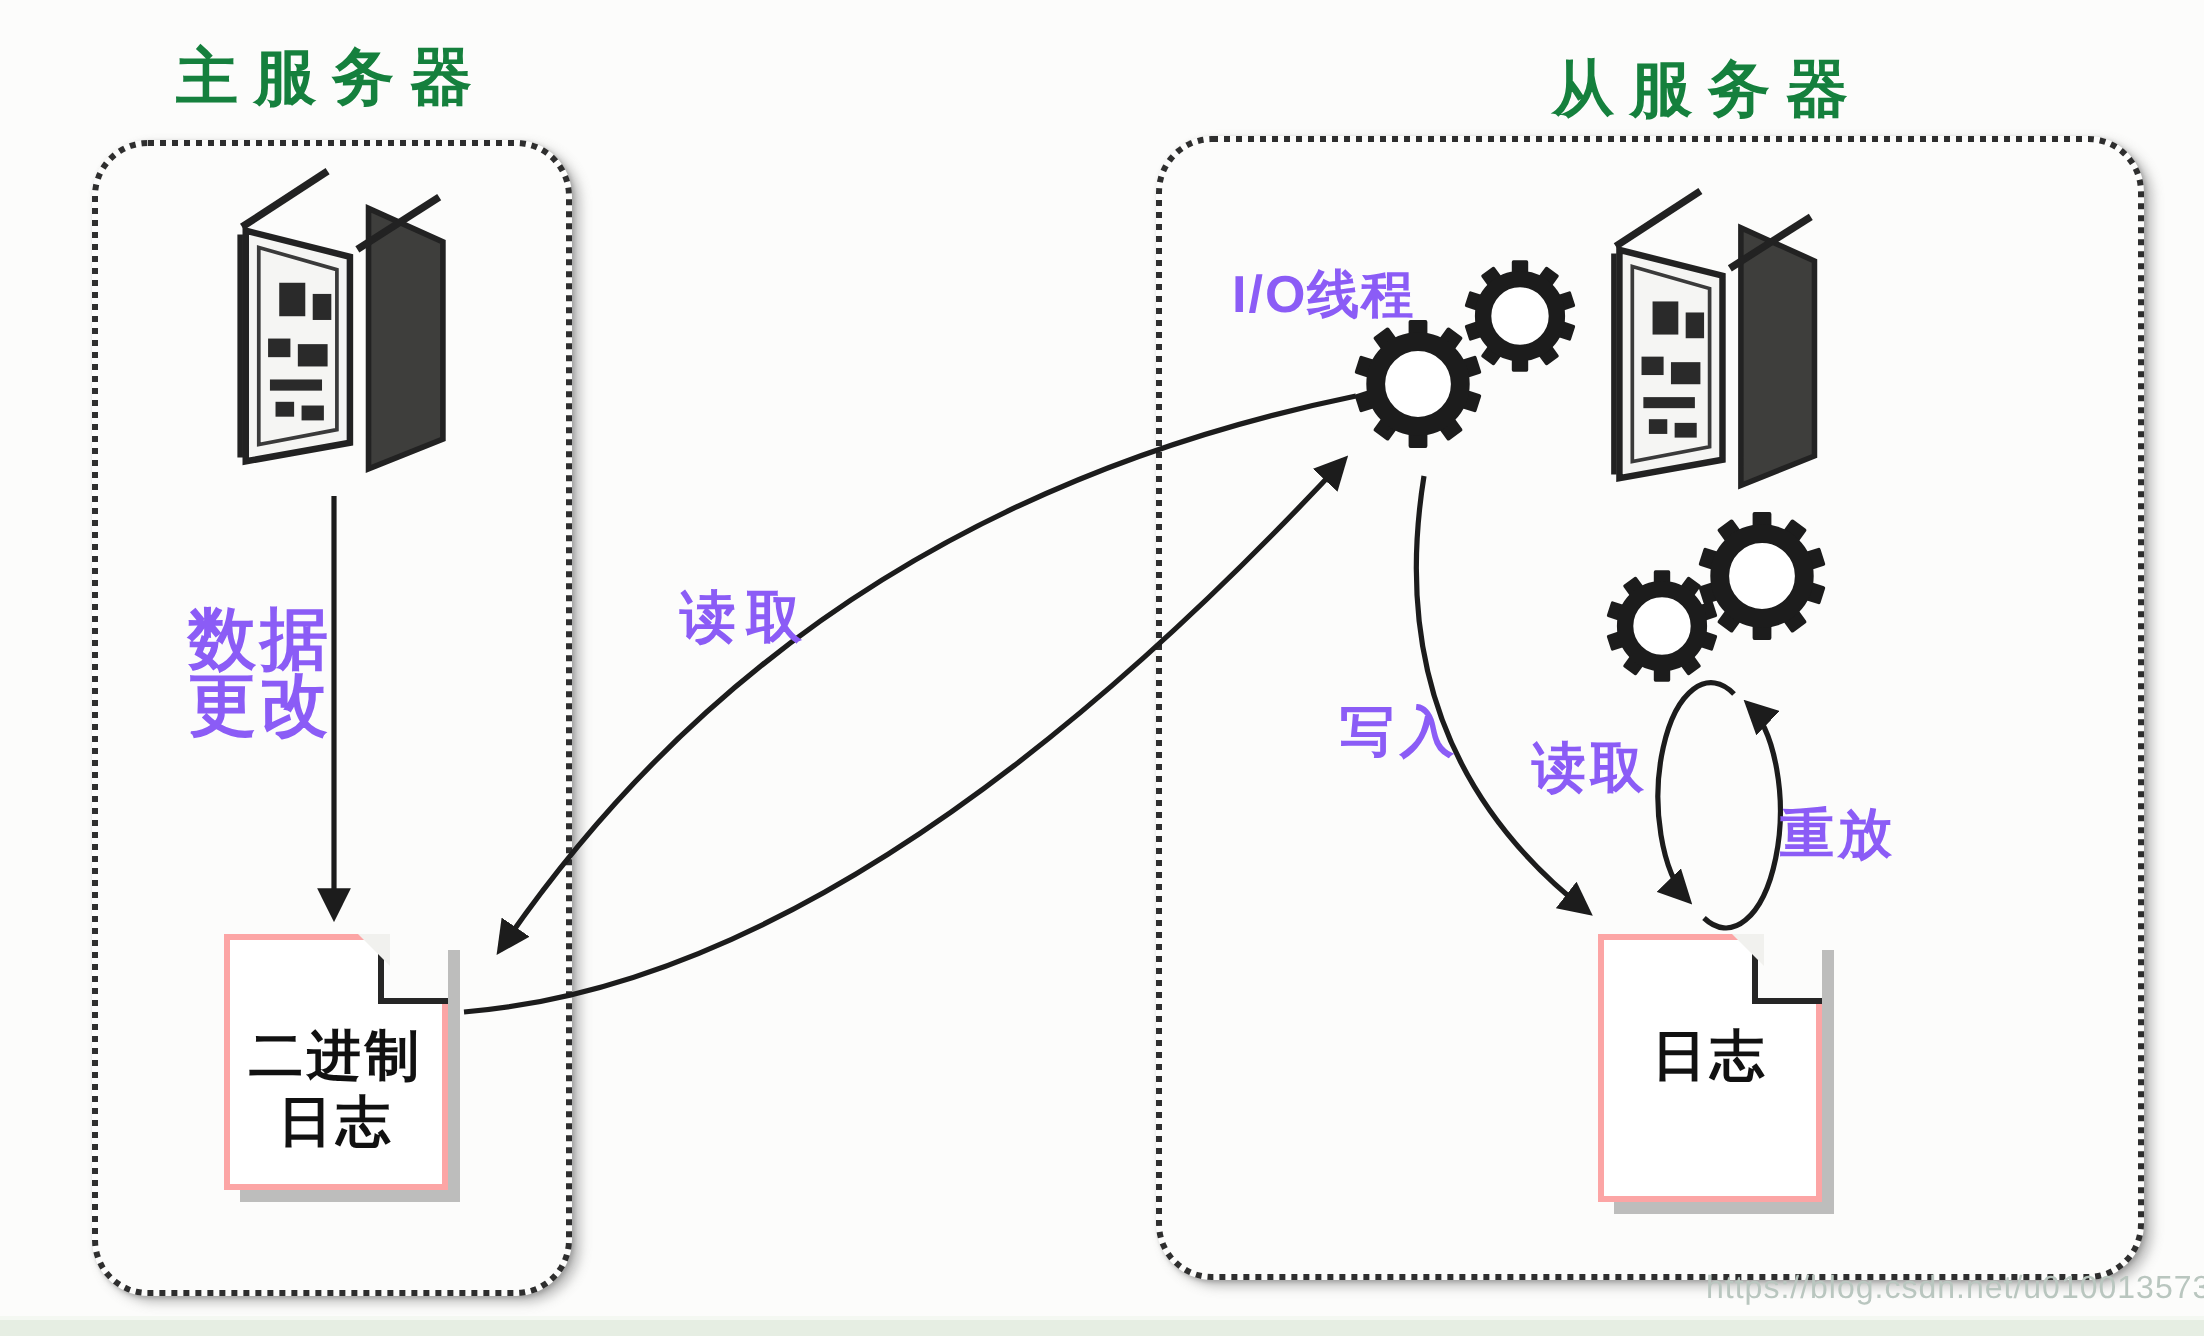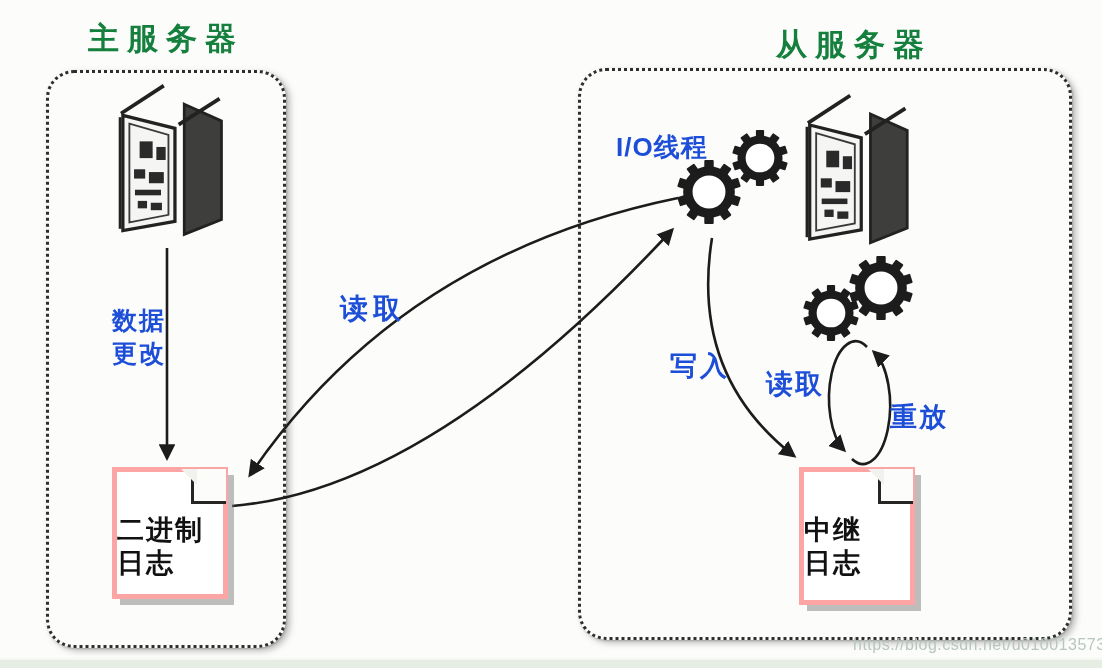--- a/index.html
+++ b/index.html
@@ -16,34 +16,34 @@
   }
   .box-master{left:46px;top:70px;width:234px;height:572px;}
   .box-slave{left:578px;top:68px;width:488px;height:566px;}
   .box-title{
     position:absolute;font-weight:bold;font-size:31px;letter-spacing:8px;
     color:#15803d;white-space:nowrap;
   }
   .title-master{left:88px;top:18px;}
   .title-slave{left:744px;top:24px;margin-left:32px;}
   .label{
-    position:absolute;font-weight:bold;color:#1d4ed8;white-space:nowrap;
+    position:absolute;font-weight:bold;color:#8b5cf6;white-space:nowrap;
   }
-  .lbl-data-change{left:94px;top:304px;width:72px;font-size:25px;line-height:33px;
-    text-align:right;letter-spacing:2px;white-space:normal;}
+  .lbl-data-change{left:94px;top:304px;width:72px;font-size:34px;line-height:33px;
+    text-align:left;letter-spacing:2px;white-space:normal;}
   .lbl-read-main{left:340px;top:290px;font-size:28px;letter-spacing:5px;}
   .lbl-io{left:616px;top:130px;font-size:26px;letter-spacing:1px;}
   .lbl-sql{left:917px;top:279px;font-size:26px;letter-spacing:2px;}
   .lbl-write{left:670px;top:348px;font-size:27px;letter-spacing:3px;font-family:Liberation Mono, monospace;}
   .lbl-read-slave{left:766px;top:366px;font-size:27px;letter-spacing:2px;}
   .lbl-replay{left:890px;top:399px;font-size:27px;letter-spacing:2px;font-family:Liberation Mono, monospace;}
   .doc{
-    position:absolute;background:#ffffff;border:5px solid #fca5a5;
+    position:absolute;background:#ffffff;border:3px solid #fca5a5;
     box-shadow:7px 7px 0 -1px rgba(125,125,125,.5);
-    text-align:left;font-weight:bold;font-size:27px;line-height:33px;
+    text-align:center;font-weight:bold;font-size:27px;line-height:33px;
     color:#111;
   }
   .doc-binlog{left:112px;top:467px;width:106px;height:122px;padding-top:0;}
   .doc-relay{left:799px;top:467px;width:106px;height:128px;}
   .doc .doc-text{position:absolute;left:0;right:0;top:42px;letter-spacing:2px;}
   .doc .fold{
     position:absolute;top:-3px;right:-3px;width:32px;height:32px;
     background:#fcfcfb;
     border-left:3px solid #262626;border-bottom:3px solid #262626;
   }
@@ -144,21 +144,20 @@
     <div class="doc-text">
       <div>二进制</div>
       <div>日志</div>
     </div>
   </div>
 
   <div class="doc doc-relay">
     <div class="fold"></div>
     <div class="fold-flap"></div>
     <div class="doc-text">
-      <div>中继</div>
       <div>日志</div>
     </div>
   </div>
 
   <div class="label lbl-data-change">
     <div>数据</div>
     <div>更改</div>
   </div>
   <div class="label lbl-read-main">读取</div>
   <div class="label lbl-io">I/O线程</div>

